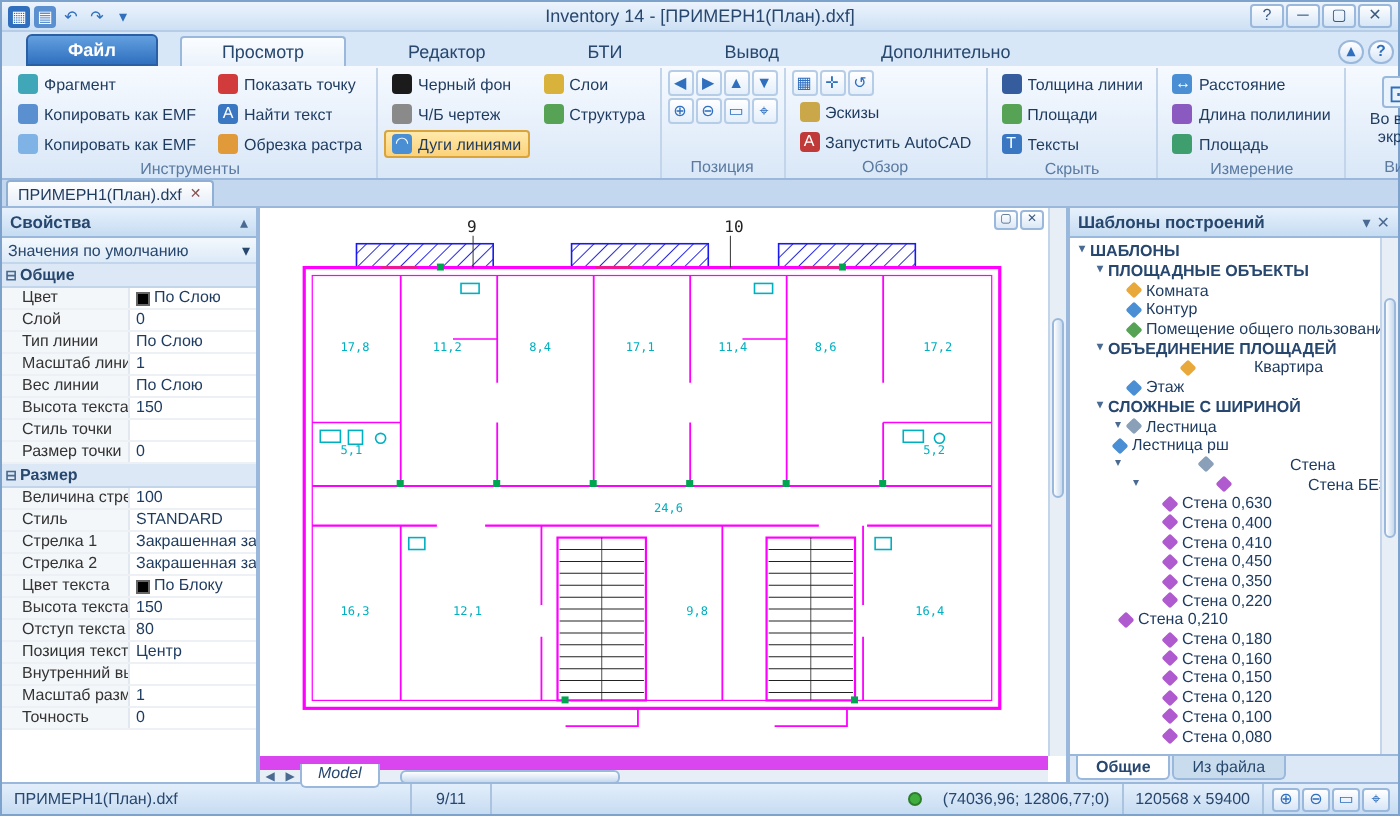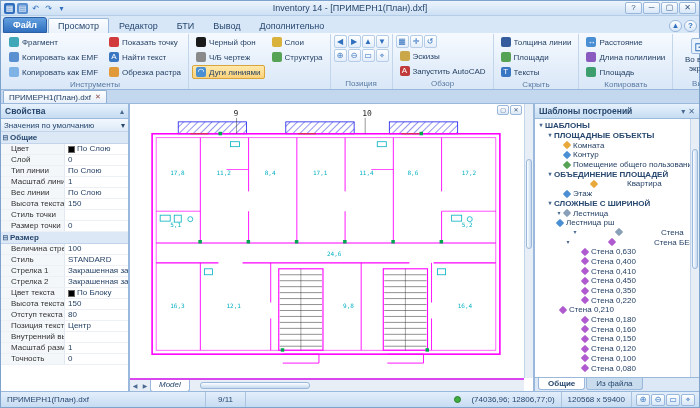--- a/index.html
+++ b/index.html
@@ -10,21 +10,21 @@
   
   .titlebar { height:15px; flex:none; background:linear-gradient(#ecf4fd,#cde0f4); display:flex; align-items:center; padding:0 3px; position:relative; border-bottom:1px solid #b6cde8; }
   .qat { display:flex; gap:2px; align-items:center; z-index:1; }
   .qic { width:11px; height:11px; border-radius:2px; font-size:8px; line-height:11px; text-align:center; display:inline-block; }
   .title { position:absolute; left:0; right:0; text-align:center; font-size:9px; color:#27476e; }
   .win-controls { margin-left:auto; display:flex; gap:1px; z-index:1; }
   .win-btn { width:17px; height:12px; border:1px solid #9ab8dc; border-radius:2px; background:linear-gradient(#fdfeff,#d7e6f7); font-size:8px; line-height:10px; text-align:center; color:#3a5a82; }
 
   
   .ribbon-tabs { height:17px; flex:none; background:#d7e7f8; display:flex; align-items:flex-end; padding:0 2px; gap:1px; }
-  .rtab { padding:2px 9px; font-size:9px; color:#27476e; }
+  .rtab { padding:2px 20px; font-size:9px; color:#27476e;margin-left:10px; }
   .rtab.file { background:linear-gradient(#63a0e0,#2f6fbe); color:#fff; border:1px solid #2a5fa5; border-radius:3px 3px 0 0; font-weight:bold; }
   .rtab.active { background:linear-gradient(#fbfdff,#eaf2fb); border:1px solid #9ab8dc; border-bottom:none; border-radius:2px 2px 0 0; }
   .rt-right { margin-left:auto; display:flex; gap:2px; align-items:center; padding-bottom:1px; }
   .rt-btn { width:13px; height:12px; border:1px solid #9ab8dc; border-radius:6px; background:linear-gradient(#fff,#d7e6f7); font-size:8px; line-height:10px; text-align:center; color:#2f6fbe; font-weight:bold; }
 
   
   .ribbon { height:57px; flex:none; background:linear-gradient(#f6faff,#d9e7f7); border-bottom:1px solid #9ab8dc; display:flex; padding:1px 1px 0; }
   .rgroup { display:flex; flex-direction:column; border-right:1px solid #c2d5ea; padding:1px 3px 0; }
   .rgroup-body { flex:1; display:flex; gap:3px; }
   .rcol { display:flex; flex-direction:column; gap:1px; }
@@ -57,21 +57,21 @@
   .prow.group { background:#dce8f5; font-weight:bold; color:#27476e; height:12px; border-bottom:1px solid #c2d5ea; }
   .expander { font-size:7px; width:9px; display:inline-block; text-align:center; color:#4a6a92; }
   .swatch { width:7px; height:7px; flex:none; display:inline-block; border:1px solid #666; }
 
   .canvas-area { flex:1; position:relative; background:#fff; min-width:0; }
   .canvas-svg { position:absolute; left:0; top:0; width:calc(100% - 9px); height:calc(100% - 13px); }
   .mini-controls { position:absolute; top:1px; right:11px; display:flex; gap:1px; z-index:2; }
   .mini-btn { width:12px; height:10px; border:1px solid #9ab8dc; background:linear-gradient(#fff,#dce8f5); font-size:6px; line-height:8px; text-align:center; color:#3a5a82; border-radius:2px; }
   .vscroll { position:absolute; top:0; right:0; bottom:13px; width:9px; background:#e8eef5; border-left:1px solid #c2d5ea; }
   .vthumb { position:absolute; top:55px; height:90px; left:1px; width:6px; background:linear-gradient(90deg,#fdfeff,#c6d9ee); border:1px solid #9ab8dc; border-radius:3px; }
-  .canvas-bottom { position:absolute; left:0; right:9px; bottom:0; height:13px; background:#e8eef5; border-top:2px solid #d946ef; display:flex; align-items:center; }
+  .canvas-bottom { position:absolute; left:0; right:9px; bottom:0; height:13px; background:#e8eef5; border-top:7px solid #d946ef; display:flex; align-items:center; }
   .sheet-arrow { width:10px; font-size:6px; color:#4a6a92; text-align:center; }
   .model-tab { height:12px; background:#fff; border:1px solid #9ab8dc; border-top:none; border-radius:0 0 3px 3px; padding:0 8px; font-size:8px; line-height:10px; color:#27476e; font-style:italic; }
   .hthumb { height:7px; width:110px; background:linear-gradient(#fdfeff,#c6d9ee); border:1px solid #9ab8dc; border-radius:3px; margin-left:10px; }
 
   .right-panel { width:166px; flex:none; background:#fff; border-left:2px solid #9ab8dc; display:flex; flex-direction:column; }
   .tree-wrap { flex:1; display:flex; min-height:0; }
   .tree { flex:1; overflow:hidden; padding-top:2px; font-size:8px; }
   .titem { display:flex; align-items:center; height:9.7px; line-height:9px; white-space:nowrap; color:#1d3a5f; overflow:hidden; }
   .titem.bold { font-weight:bold; color:#27476e; }
   .titem .arrow { width:8px; font-size:6px; color:#4a6a92; text-align:center; flex:none; }
@@ -257,21 +257,21 @@
             <div class="rbtn">
               <span class="ric" style="background: rgb(138, 90, 192);"></span>
               <span class="rlbl">Длина полилинии</span>
             </div>
             <div class="rbtn">
               <span class="ric" style="background: rgb(63, 158, 110);"></span>
               <span class="rlbl">Площадь</span>
             </div>
           </div>
         </div>
-        <div class="rgroup-label">Копировать</div>
+        <div class="rgroup-label">Измерение</div>
       </div>
       <div class="rgroup">
         <div class="rgroup-body">
           <div class="rcol">
             <div class="rbtn big">
               <span class="ric" style="background: rgb(234, 242, 251); color: rgb(47, 111, 190);">⊡</span>
               <span class="rlbl">Во весь экран</span>
             </div>
           </div>
         </div>
@@ -577,21 +577,21 @@
             <div class="titem" style="padding-left: 20px;">
               <span class="arrow">▾</span>
               <span class="ticon" style="background: rgb(138, 160, 184);"></span>
               <span>Лестница</span>
             </div>
             <div class="titem" style="padding-left: 13px; text-align: center;">
               <span class="arrow"></span>
               <span class="ticon" style="background: rgb(74, 143, 212);"></span>
               <span>Лестница рш</span>
             </div>
-            <div class="titem" style="padding-left: 36px; gap: 36px;">
+            <div class="titem" style="padding-left: 20px; gap: 36px;">
               <span class="arrow">▾</span>
               <span class="ticon" style="background: rgb(138, 160, 184);"></span>
               <span>Стена</span>
             </div>
             <div class="titem" style="padding-left: 29px; gap: 36px;">
               <span class="arrow">▾</span>
               <span class="ticon" style="background: rgb(176, 90, 208);"></span>
               <span>Стена БЕЗ ЗАЛИВКИ</span>
             </div>
             <div class="titem" style="padding-left: 38px;">

